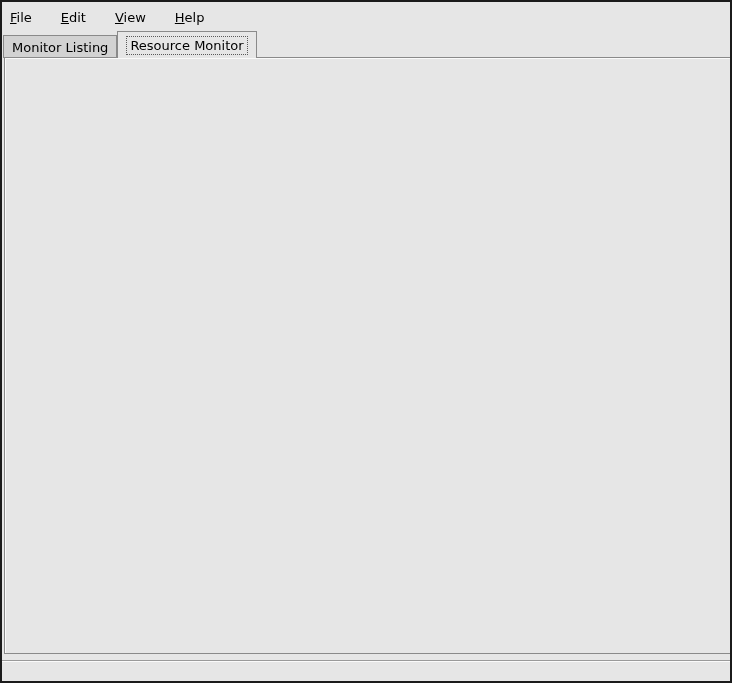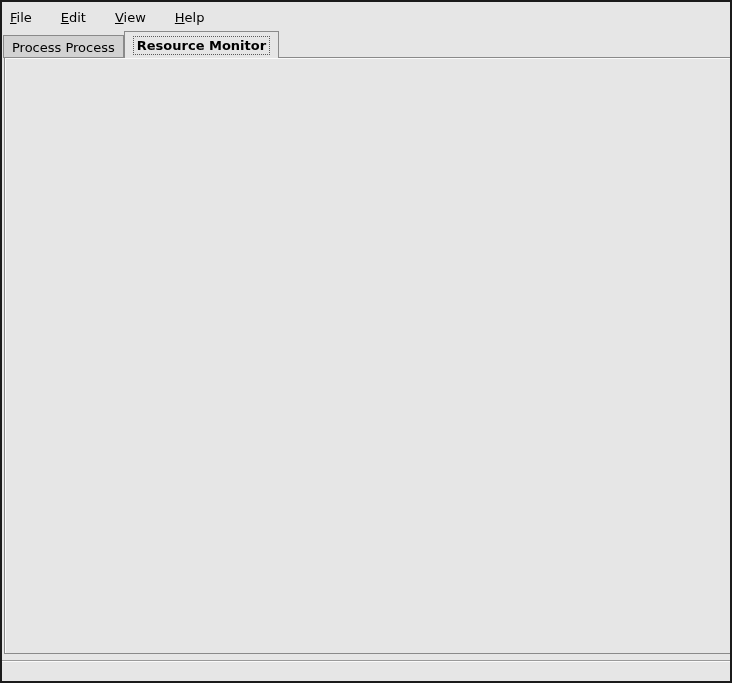--- a/index.html
+++ b/index.html
@@ -13,21 +13,21 @@
   .menubar { position:absolute; left:0; top:2px; height:26px; width:100%;
              display:flex; align-items:center; }
   .menu-item { padding:3px 8px; margin-right:13px; cursor:default; }
   .menu-item u { text-decoration:underline; }
 
   
   .tabbar { position:absolute; left:1px; top:28px; height:28px; width:100%; display:flex; align-items:flex-end; }
   .tab { border:1px solid #8a8a8a; border-bottom:none; padding:0 8px; display:flex; align-items:center; }
   .tab.inactive { background:#d2d2d2; height:23px; margin-top:5px; }
   .tab.active   { background:#e6e6e6; height:27px; position:relative; z-index:3; }
-  .tab.active .focus { border:1px dotted #5a5a5a; padding:1px 3px;font-weight:bold; }
+  .tab.active .focus { border:1px dotted #5a5a5a; padding:1px 3px; }
   .panel { position:absolute; left:2px; top:55px; width:728px; height:597px;
            background:#e6e6e6; border:1px solid #8a8a8a; box-shadow:inset 1px 1px 0 #fafafa; z-index:2; }
 
   .section-title { position:absolute; font-weight:bold; }
 
   
   .graph { position:absolute; background:#000; border:2px solid #2f9e2f; outline:1px solid #6f6f6f; }
   .graph svg.plot { position:absolute; left:0; top:0; width:100%; height:100%; }
 
   
@@ -96,21 +96,21 @@
 
   <div class="menubar">
     <span class="menu-item"><u>F</u>ile</span>
     <span class="menu-item"><u>E</u>dit</span>
     <span class="menu-item"><u>V</u>iew</span>
     <span class="menu-item"><u>H</u>elp</span>
   </div>
 
   <div class="tabbar">
     <div class="tab inactive">
-      <span>Process Process</span>
+      <span>Monitor Listing</span>
     </div>
     <div class="tab active">
       <span class="focus">Resource Monitor</span>
     </div>
   </div>
 
   <div class="panel"></div>
 
   <div class="section-title" style="left:20px; top:70px;">CPU History</div>
   <div class="graph" id="cpu-graph" style="left:36px; top:91px; width:678px; height:127px;">

